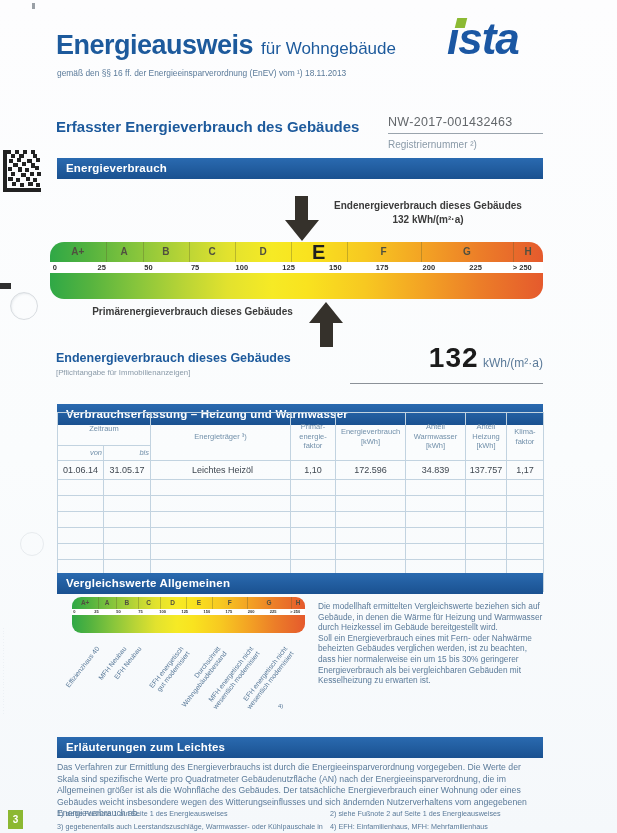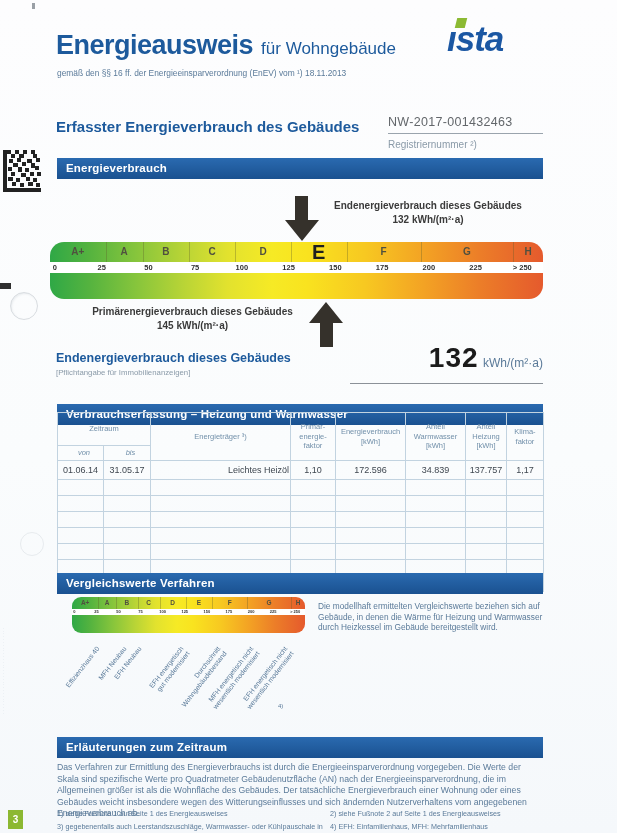--- a/index.html
+++ b/index.html
@@ -5,21 +5,21 @@
   html,body{margin:0;padding:0;background:#e9ebee;}
   .page{position:relative;width:617px;height:833px;margin:0 auto;overflow:hidden;
         background:linear-gradient(180deg,#fdfdfe 0%,#fafcfd 55%,#f5f8fb 100%);
         font-family:"Liberation Sans",sans-serif;color:#3a3a3a;}
   
   .title-row{position:absolute;left:56px;top:30px;display:flex;align-items:baseline;color:#1d5a9c;}
   .title-main{font-size:27px;font-weight:bold;letter-spacing:-0.5px;}
   .title-suffix{font-size:17px;font-weight:normal;margin-left:8px;}
   .subtitle{position:absolute;left:57px;top:68px;font-size:8.4px;color:#5a7a99;}
   .logo{position:absolute;left:447px;top:14px;width:130px;height:52px;}
-  .logo-text{font-size:35px;font-weight:bold;font-style:italic;color:#1b57a3;letter-spacing:-1px;line-height:50px;margin-top:29px;}
+  .logo-text{font-size:44px;font-weight:bold;font-style:italic;color:#1b57a3;letter-spacing:-1px;line-height:50px;margin-top:29px;}
   .logo-dot{position:absolute;left:9px;top:4px;width:10px;height:10px;background:#8cba33;transform:skewX(-14deg);}
   .sec-heading{position:absolute;left:56px;top:118px;font-size:15px;font-weight:bold;color:#1d5a9c;}
   .regnum{position:absolute;left:388px;top:115px;width:155px;font-size:12.5px;color:#63676b;letter-spacing:.3px;
           border-bottom:1px solid #9aa4ad;padding-bottom:4px;}
   .reglabel{position:absolute;left:388px;top:139px;font-size:10px;color:#8a9aa8;}
   .datamatrix{position:absolute;left:3px;top:150px;}
   
   .banner{position:absolute;left:57px;width:486px;height:21px;box-sizing:border-box;
           background:linear-gradient(180deg,#2a6ab0,#1a5190);color:#fff;font-weight:bold;
           font-size:11.5px;line-height:21px;padding-left:9px;letter-spacing:.2px;}
@@ -54,22 +54,22 @@
   .ee-value{position:absolute;left:350px;top:342px;width:193px;height:41px;text-align:right;
             border-bottom:1px solid #8b9198;}
   .ee-num{font-size:28px;font-weight:bold;color:#1b1b1b;letter-spacing:1px;margin-left:8px;}
   .ee-unit{font-size:12px;color:#5a7a99;text-align:center;}
   
   .vtable{position:absolute;left:57px;top:412px;width:486px;border-collapse:collapse;table-layout:fixed;}
   .vtable th,.vtable td{border:1px solid #c2d3e0;font-weight:normal;overflow:hidden;}
   .vtable th{font-size:7.5px;color:#7290aa;text-align:center;vertical-align:middle;white-space:pre-line;line-height:1.25;}
   .vtable td{font-size:9px;color:#3f4750;text-align:center;height:13px;}
   .vtable .r1 th{height:30px;}
-  .vtable .r2 th{height:12px;text-align:center;padding-left:8px;font-style:italic;}
-  .vtable td.lt{text-align:right;padding-left:5px;}
+  .vtable .r2 th{height:12px;text-align:right;padding-left:8px;font-style:italic;}
+  .vtable td.lt{text-align:center;padding-left:5px;}
   .vtable tr.data td{height:16px;}
   
   .cmp-text{position:absolute;left:318px;top:601px;width:228px;font-size:8.3px;line-height:1.28;color:#5a7a99;}
   .cmp-text p{margin:0;}
   .rot-wrap{position:absolute;left:72px;top:643px;width:233px;height:0;}
   .rot{position:absolute;width:120px;text-align:right;font-size:6.8px;color:#5b7b9a;line-height:1.2;
        transform:rotate(-52deg);transform-origin:100% 0;white-space:pre-line;}
   .cmp-fnmark{position:absolute;left:278px;top:703px;font-size:6px;color:#5a7a99;}
   
   .expl{position:absolute;left:57px;top:762px;width:487px;font-size:8.7px;line-height:1.33;color:#5a7a99;}
@@ -190,21 +190,20 @@
         <div class="band-tick" style="left: 95.8%;">&gt; 250</div>
       </div>
     </div>
 
   <div class="arrow" id="arrow-primary" style="top: 302px; left: 309.001px;">
     <div class="head-up"></div>
     <div class="shaft"></div>
   </div>
   <div class="marker-label" style="left:85px;top:305px;width:215px;">
     <div>Primärenergieverbrauch dieses Gebäudes</div>
-    <div>145 kWh/(m²·a)</div>
   </div>
 
   <div class="ee-title">Endenergieverbrauch dieses Gebäudes</div>
   <div class="ee-note">[Pflichtangabe für Immobilienanzeigen]</div>
   <div class="ee-value">
     <span class="ee-num">132</span>
     <span class="ee-unit">kWh/(m²·a)</span>
   </div>
 
   <div class="banner" style="top:404px;">Verbrauchserfassung – Heizung und Warmwasser</div>
@@ -318,21 +317,21 @@
           <td>&nbsp;</td>
           <td>&nbsp;</td>
           <td>&nbsp;</td>
           <td>&nbsp;</td>
           <td>&nbsp;</td>
           <td>&nbsp;</td>
         </tr>
       </tbody>
     </table>
 
-  <div class="banner" style="top:573px;">Vergleichswerte Verfahren</div>
+  <div class="banner" style="top:573px;">Vergleichswerte Allgemeinen</div>
   <div class="bandscale mini" id="scale-mini">
       <div class="band-div" style="left: 11.2782%;"></div>
       <div class="band-div" style="left: 18.797%;"></div>
       <div class="band-div" style="left: 28.1955%;"></div>
       <div class="band-div" style="left: 37.594%;"></div>
       <div class="band-div" style="left: 48.8722%;"></div>
       <div class="band-div" style="left: 60.1504%;"></div>
       <div class="band-div" style="left: 75.188%;"></div>
       <div class="band-div" style="left: 93.985%;"></div>
       <div class="band-letter" style="left: 5.6391%;">A+</div>
@@ -367,23 +366,24 @@
       <div class="rot" style="left: 24.46px; top: 2px;">Durchschnitt
 Wohngebäudebestand</div>
       <div class="rot" style="left: 57.08px; top: 2px;">MFH energetisch nicht
 wesentlich modernisiert</div>
       <div class="rot" style="left: 90.865px; top: 2px;">EFH energetisch nicht
 wesentlich modernisiert</div>
     </div>
   <div class="cmp-fnmark">4)</div>
   <div class="cmp-text">
     <p>Die modellhaft ermittelten Vergleichswerte beziehen sich auf Gebäude, in denen die Wärme für Heizung und Warmwasser durch Heizkessel im Gebäude bereitgestellt wird.</p>
-  </div>
-
-  <div class="banner" style="top:737px;">Erläuterungen zum Zeitraum</div>
+    <p>Soll ein Energieverbrauch eines mit Fern- oder Nahwärme beheizten Gebäudes verglichen werden, ist zu beachten, dass hier normalerweise ein um 15 bis 30% geringerer Energieverbrauch als bei vergleichbaren Gebäuden mit Kesselheizung zu erwarten ist.</p>
+  </div>
+
+  <div class="banner" style="top:737px;">Erläuterungen zum Leichtes</div>
   <div class="expl">Das Verfahren zur Ermittlung des Energieverbrauchs ist durch die Energieeinsparverordnung vorgegeben. Die Werte der Skala sind spezifische Werte pro Quadratmeter Gebäudenutzfläche (AN) nach der Energieeinsparverordnung, die im Allgemeinen größer ist als die Wohnfläche des Gebäudes. Der tatsächliche Energieverbrauch einer Wohnung oder eines Gebäudes weicht insbesondere wegen des Witterungseinflusses und sich ändernden Nutzerverhaltens vom angegebenen Energieverbrauch ab.</div>
   <div class="fn-left" id="fn-left">
       <div class="">1) siehe Fußnote 1 auf Seite 1 des Energieausweises</div>
       <div class="">3) gegebenenfalls auch Leerstandszuschläge, Warmwasser- oder Kühlpauschale in kWh</div>
     </div>
   <div class="fn-right" id="fn-right">
       <div class="">2) siehe Fußnote 2 auf Seite 1 des Energieausweises</div>
       <div class="">4) EFH: Einfamilienhaus, MFH: Mehrfamilienhaus</div>
     </div>
 

